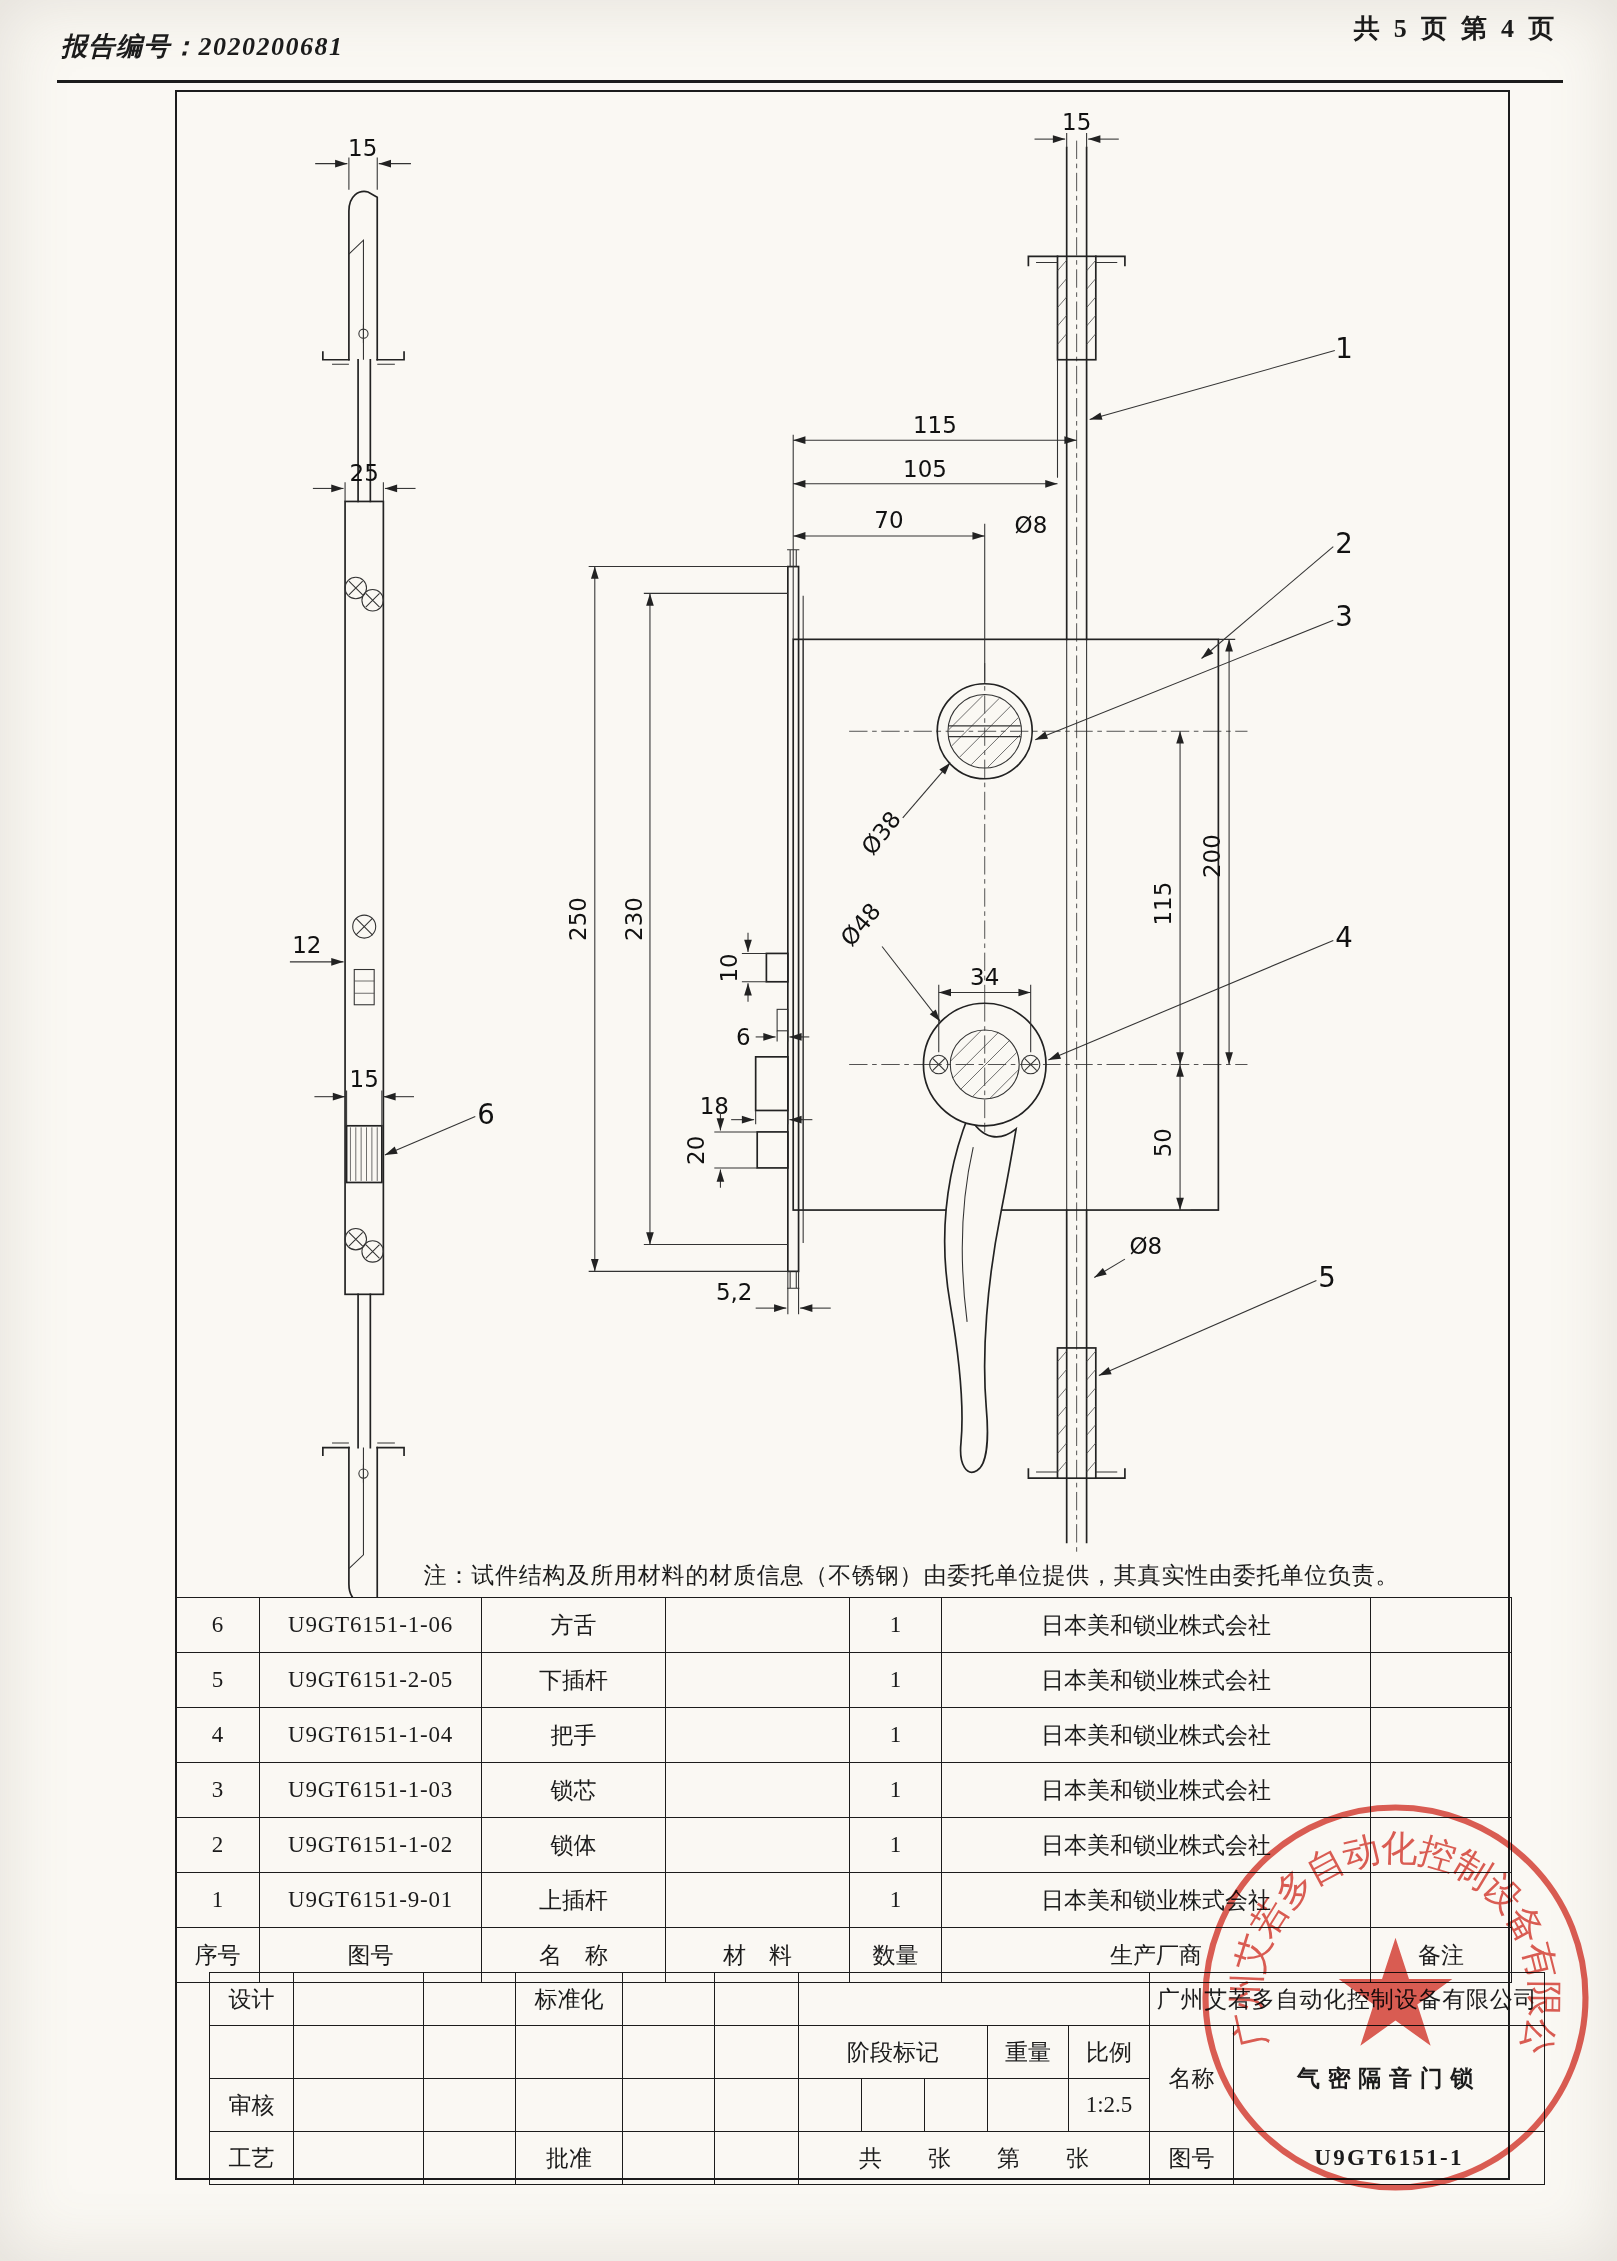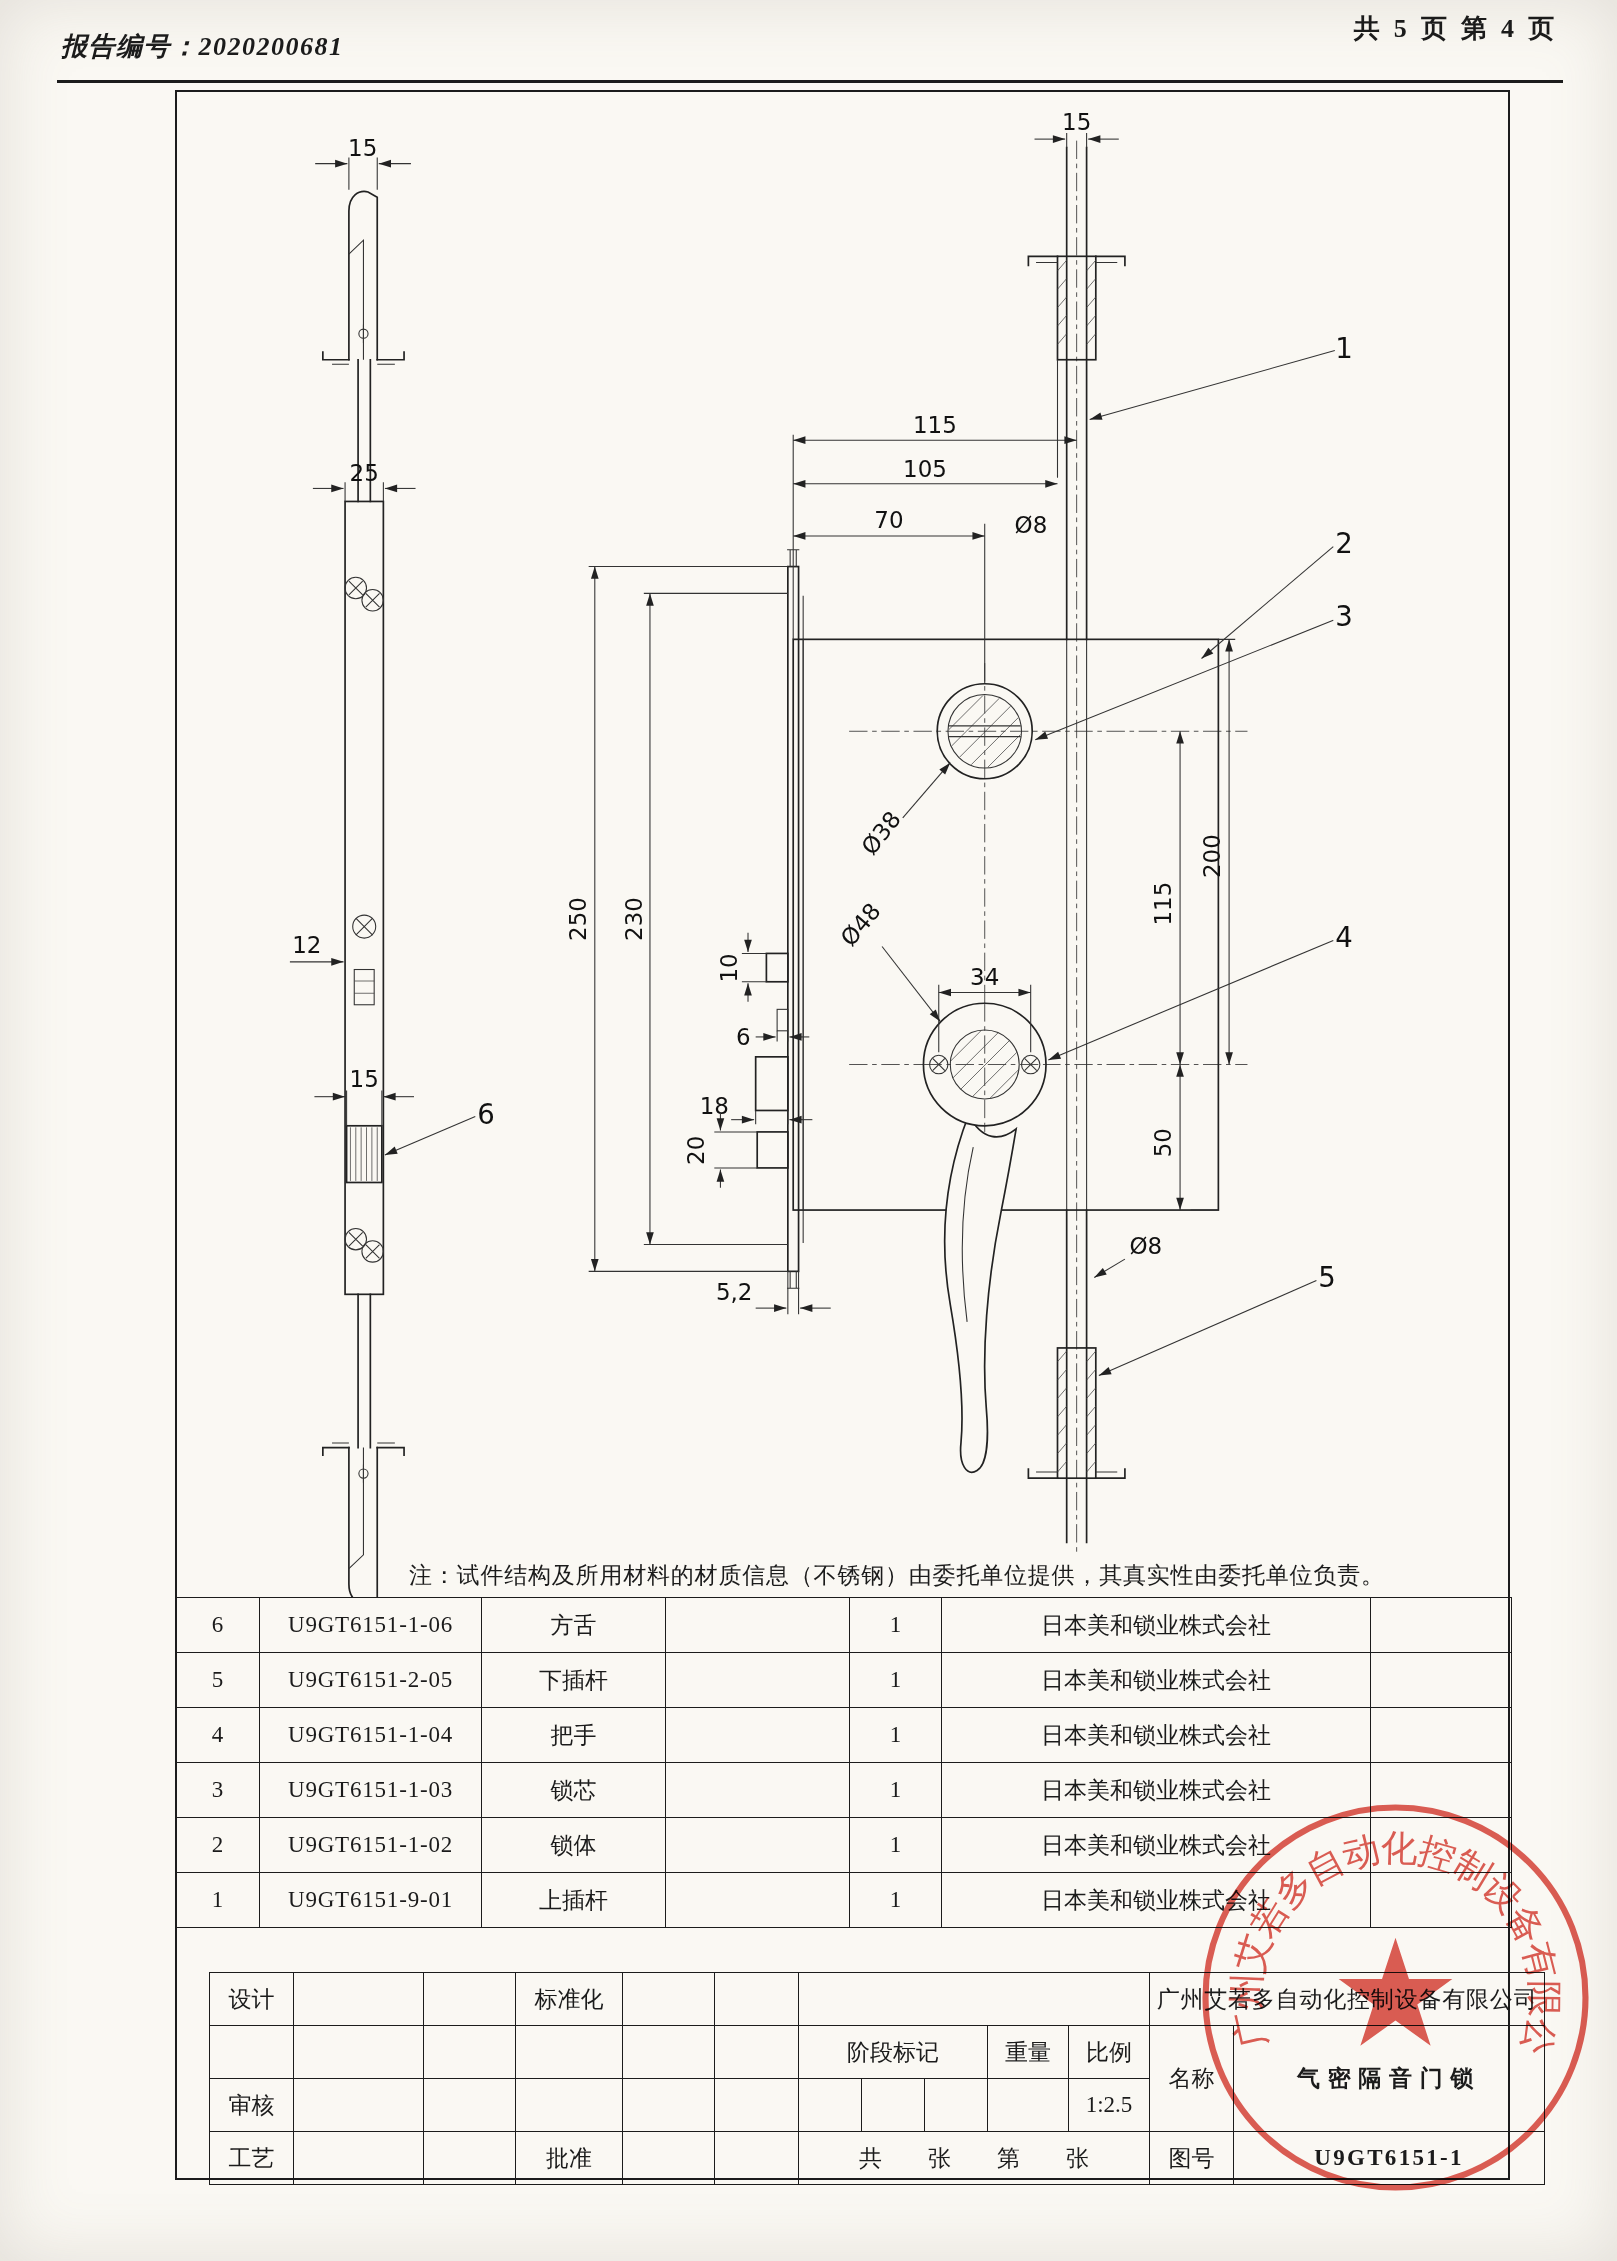--- a/index.html
+++ b/index.html
@@ -8,21 +8,21 @@
     background:#efede8;
     font-family:"Liberation Serif","DejaVu Sans",serif;
     color:#1b1b1b;
   }
   .page{position:absolute;inset:0;background:#faf8f3;box-shadow:inset 0 0 69px rgba(120,110,95,.18);}
   .hdr-left{position:absolute;left:61px;top:29px;font-size:26px;font-weight:bold;letter-spacing:1.5px;font-style:italic;}
   .hdr-right{position:absolute;right:60px;top:11px;font-size:26px;font-weight:bold;letter-spacing:3.8px;}
   .hdr-line{position:absolute;left:57px;right:55px;top:80px;height:3.1px;background:#1c1c1c;}
   .frame{position:absolute;left:175px;top:90px;width:1331px;height:2086px;border:2.3px solid #1c1c1c;background:transparent;}
   .draw{position:absolute;left:175px;top:90px;}
-  .note{position:absolute;left:409px;top:1560px;width:1065px;text-align:left;font-size:23px;letter-spacing:0.8px;}
+  .note{position:absolute;left:379px;top:1560px;width:1065px;text-align:center;font-size:23px;letter-spacing:0.8px;}
   table.bom{position:absolute;left:175px;top:1597px;border-collapse:collapse;table-layout:fixed;width:1336px;}
   table.bom td{border:1.5px solid #1c1c1c;height:54px;text-align:center;font-size:23px;padding:0;overflow:hidden;white-space:nowrap;}
   td.code{font-family:Liberation Serif, serif;letter-spacing:0.8px;}
   table.tb{position:absolute;left:175px;top:1972px;border-collapse:collapse;table-layout:fixed;width:1336px;margin-left:34px;}
   table.tb td{border:1.5px solid #1c1c1c;height:52px;text-align:center;font-size:23px;padding:0;overflow:hidden;white-space:nowrap;}
   .company{font-size:25px;letter-spacing:0.8px;}
   .nameval{font-size:31px;letter-spacing:7.7px;font-weight:600;}
   .dwgval{font-size:34px;letter-spacing:2.3px;font-weight:700;}
   .stamp{position:absolute;left:1181px;top:1783px;mix-blend-mode:multiply;opacity:.8;}
   
@@ -339,20 +339,29 @@
   </tr>
   <tr>
     <td>1</td>
     <td class="code">U9GT6151-9-01</td>
     <td>上插杆</td>
     <td></td>
     <td>1</td>
     <td>日本美和锁业株式会社</td>
     <td></td>
   </tr>
+  <tr>
+    <td>序号</td>
+    <td>图号</td>
+    <td>名　称</td>
+    <td>材　料</td>
+    <td>数量</td>
+    <td>生产厂商</td>
+    <td>备注</td>
+  </tr>
 </tbody>
   </table>
 
 <table class="tb">
   <colgroup>
     <col style="width:84px">
       <col style="width:130px">
       <col style="width:92px">
       <col style="width:107px">
     <col style="width:92px">

